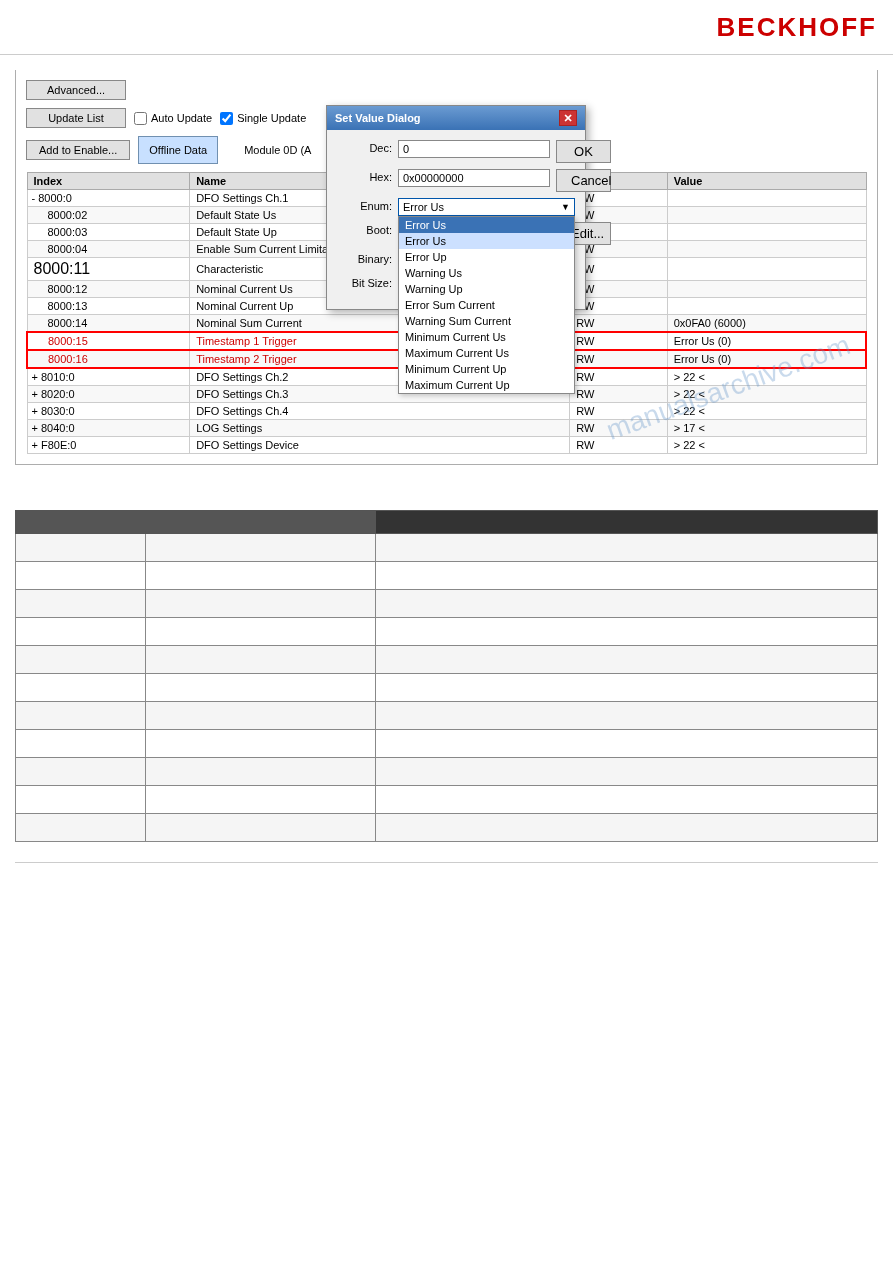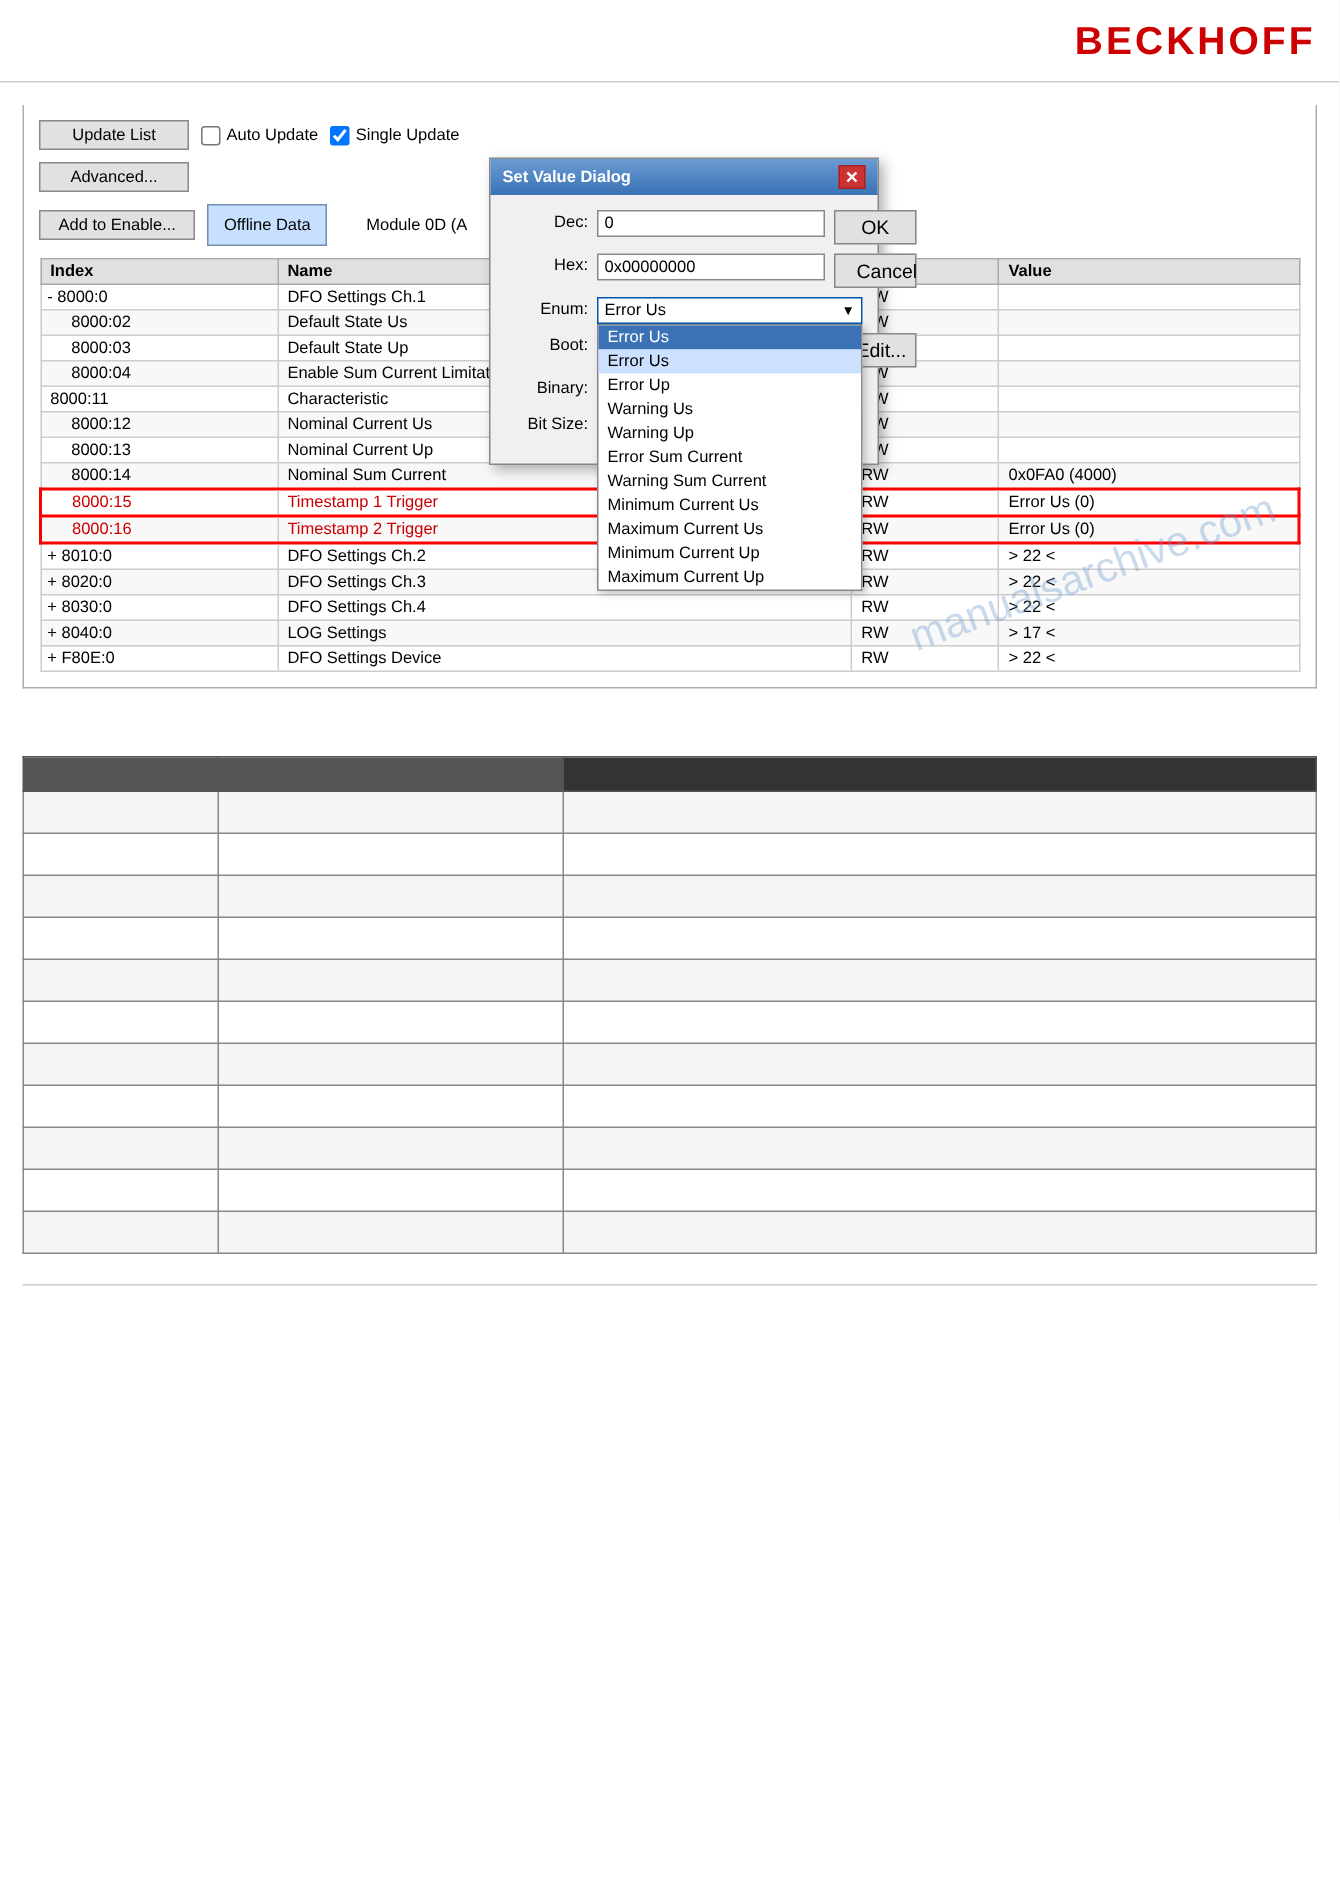--- a/index.html
+++ b/index.html
@@ -83,36 +83,36 @@
   <div class="header">
     <div class="beckhoff-logo">BECKHOFF</div>
   </div>
 
   <div class="main-content">
 
 
     <div class="panel">
 
       <div class="toolbar-row">
+        <button class="btn btn-wide">Advanced...</button>
+      </div>
+
+      <div class="toolbar-row">
         <button class="btn btn-wide">Update List</button>
         <label class="checkbox-label">
           <input type="checkbox" style="">
           <span>Auto Update</span>
         </label>
         <label class="checkbox-label">
           <input type="checkbox" checked="" style="">
           <span>Single Update</span>
         </label>
       </div>
 
       <div class="toolbar-row">
-        <button class="btn btn-wide">Advanced...</button>
-      </div>
-
-      <div class="toolbar-row">
         <button class="btn btn-wide">Add to Enable...</button>
         <button class="offline-data-btn">Offline Data</button>
         <span class="module-text">Module 0D (A</span>
       </div>
 
       <table class="data-table">
         <thead>
           <tr>
             <th>Index</th>
             <th>Name</th>
@@ -139,42 +139,42 @@
     <td>RW</td>
     <td></td>
   </tr>
             <tr>
     <td style="white-space:nowrap; color:#000; font-size:11px; padding-left:20px;">8000:04</td>
     <td style="color:#000">Enable Sum Current Limitation</td>
     <td>RW</td>
     <td></td>
   </tr>
             <tr>
-    <td style="white-space:nowrap; color:#000; font-size:11px; ">8000:11</td>
+    <td style="white-space:nowrap; color:#000; font-size:16px; ">8000:11</td>
     <td style="color:#000">Characteristic</td>
     <td>RW</td>
     <td></td>
   </tr>
             <tr>
     <td style="white-space:nowrap; color:#000; font-size:11px; padding-left:20px;">8000:12</td>
     <td style="color:#000">Nominal Current Us</td>
     <td>RW</td>
     <td></td>
   </tr>
             <tr>
     <td style="white-space:nowrap; color:#000; font-size:11px; padding-left:20px;">8000:13</td>
     <td style="color:#000">Nominal Current Up</td>
     <td>RW</td>
     <td></td>
   </tr>
             <tr>
     <td style="white-space:nowrap; color:#000; font-size:11px; padding-left:20px;">8000:14</td>
     <td style="color:#000">Nominal Sum Current</td>
     <td>RW</td>
-    <td>0x0FA0 (4000)</td>
+    <td>0x0FA0 (6000)</td>
   </tr>
             <tr class="row-red-border">
     <td style="white-space:nowrap; color:#cc0000; font-size:11px; padding-left:20px;">8000:15</td>
     <td style="color:#cc0000">Timestamp 1 Trigger</td>
     <td>RW</td>
     <td>Error Us (0)</td>
   </tr>
             <tr class="row-red-border">
     <td style="white-space:nowrap; color:#cc0000; font-size:11px; padding-left:20px;">8000:16</td>
     <td style="color:#cc0000">Timestamp 2 Trigger</td>

